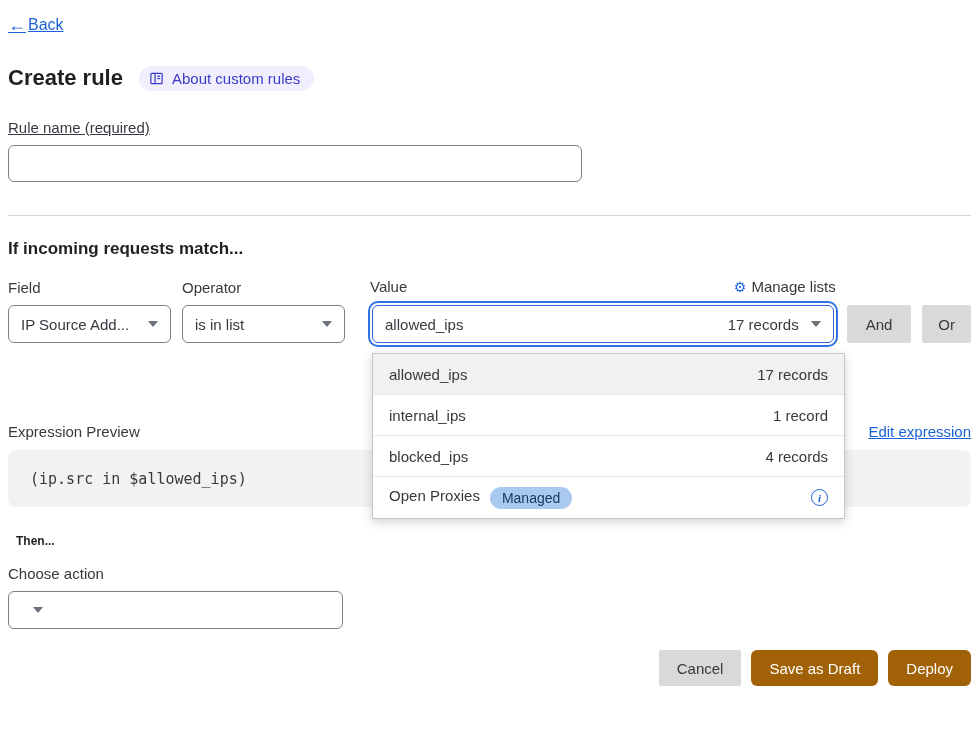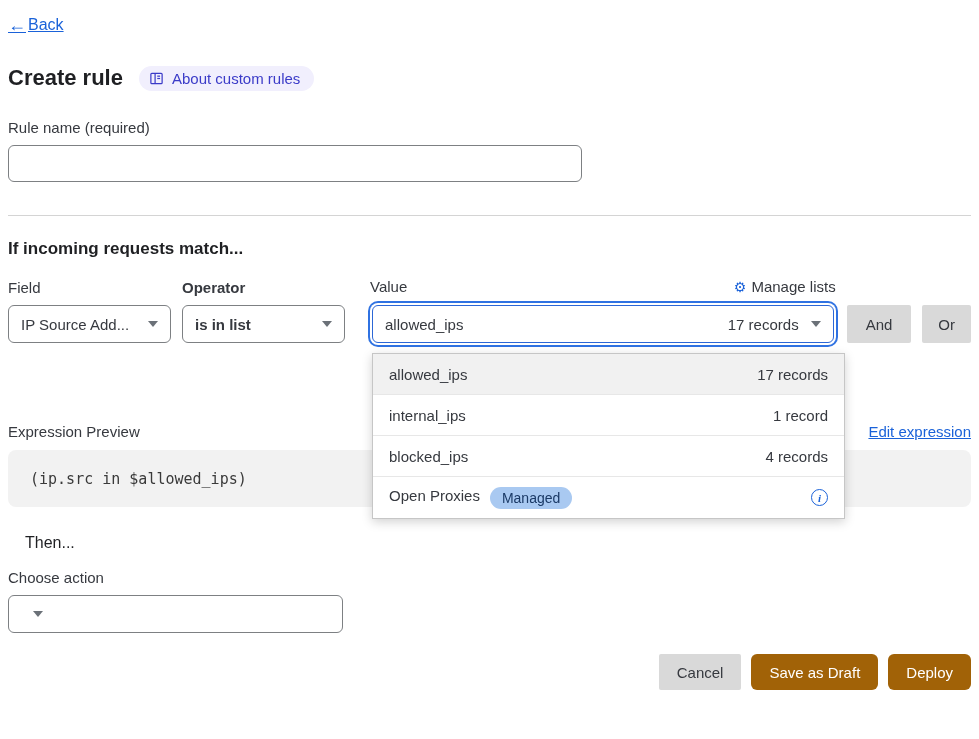--- a/index.html
+++ b/index.html
@@ -26,21 +26,21 @@
   .page-title { font-size:22px; font-weight:bold; color:#1f2023; margin:0; }
   .about-badge {
     display:inline-flex; align-items:center; gap:8px;
     background:#f1effd; color:#3b3bc8;
     border-radius:14px; padding:4px 14px 4px 10px;
     font-size:15px; cursor:pointer; text-decoration:none;
   }
   .about-badge svg { display:block; }
 
   
-  .field-label { display:block; margin-top:28px; margin-bottom:9px; }
+  .field-label { display:block; margin-top:28px; margin-bottom:9px;text-decoration:underline; }
   .text-input {
     width:574px; height:37px;
     border:1px solid #7d8083; border-radius:6px;
     padding:0 10px; font-size:15px; font-family:"Liberation Sans",sans-serif;
     color:#36393f; outline:none; background:#fff;
   }
   .helper { margin-top:8px; color:#36393f; }
 
   hr.divider { border:none; border-top:1px solid #d4d4d4; margin:33px 0 0 0; }
 
@@ -58,21 +58,21 @@
     color:#36393f;
   }
   .select .sel-text { flex:1; white-space:nowrap; overflow:hidden; }
   .chevron {
     width:0; height:0; margin-left:12px;
     border-left:5px solid transparent; border-right:5px solid transparent;
     border-top:6px solid #6b7178;
     flex:none;
   }
   .w-field { width:167px; margin-right:11px; }
-  .w-op    { width:167px; margin-right:10px;font-weight:bold; }
+  .w-op    { width:167px; margin-right:10px; }
   .w-val   { width:477px; margin-right:11px; position:relative;margin-left:15px; }
 
   .value-select {
     border:1px solid #2c67d6;
     box-shadow: 0 0 0 2px #fff, 0 0 0 4px #2f72e2;
     margin:0 2px;
   }
   .value-count { color:#36393f; margin-left:12px; white-space:nowrap; }
 
   .manage-lists { display:inline-flex; align-items:center; gap:5px; font-size:15px; }
@@ -117,21 +117,21 @@
   .expr-box {
     margin-top:10px; height:57px; background:#f2f2f2; border-radius:8px;
     display:flex; align-items:center; padding:0 22px;
   }
   .expr-code {
     font-family:"DejaVu Sans Mono","Liberation Mono",monospace;
     font-size:15px; color:#3a3a3a;
   }
 
   
-  .then-heading { font-size:16px; font-weight:normal; color:#1f2023; margin:27px 0 0 17px; }
+  .then-heading { font-size:12px; font-weight:bold; color:#1f2023; margin:27px 0 0 8px; }
   .action-label { display:block; margin-top:17px; }
   .action-select { width:335px; margin-top:9px; }
   .placeholder { color:#6b7178; }
 
   
   .footer { display:flex; justify-content:flex-end; gap:10px; margin-top:21px; }
   .footer .gray-btn { height:36px; }
   .blue-btn {
     height:36px; background:#a16207; color:#fff;
     border:none; border-radius:6px; font-size:15px;

